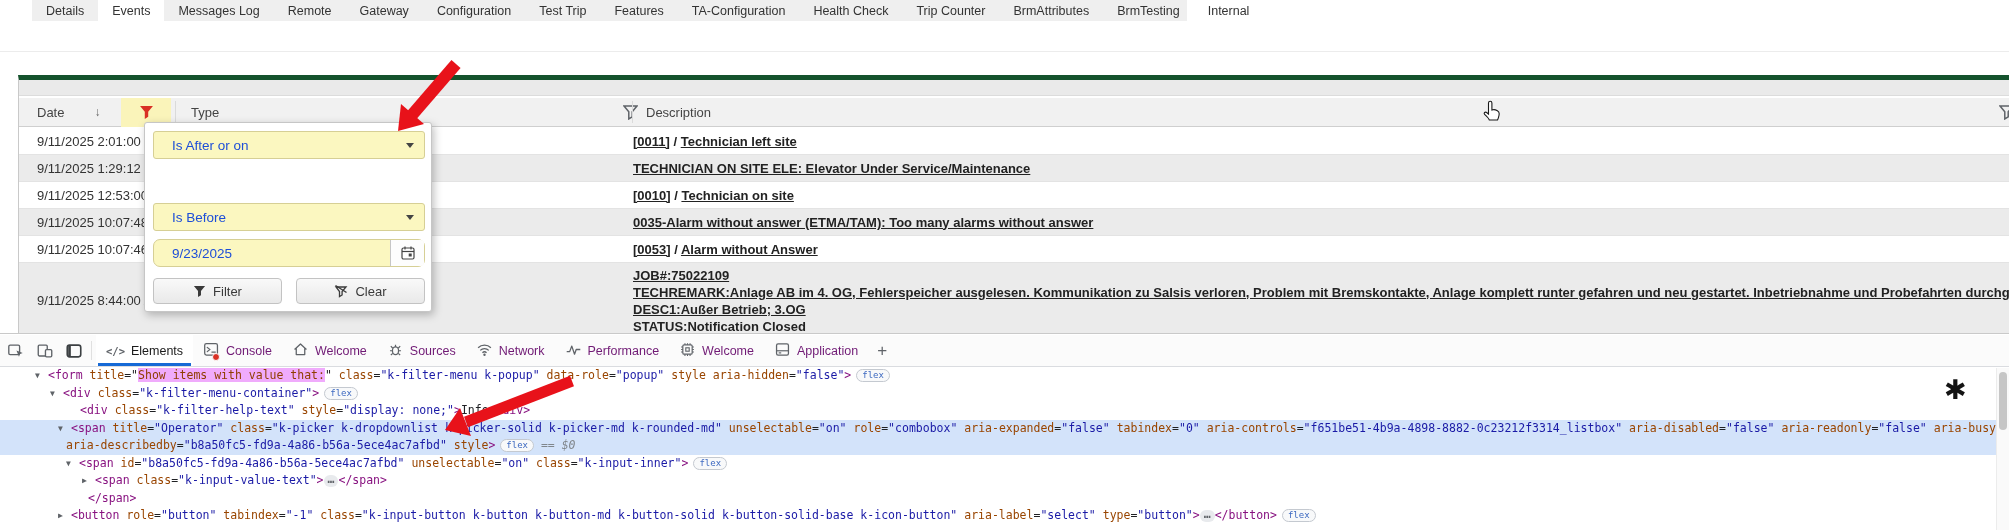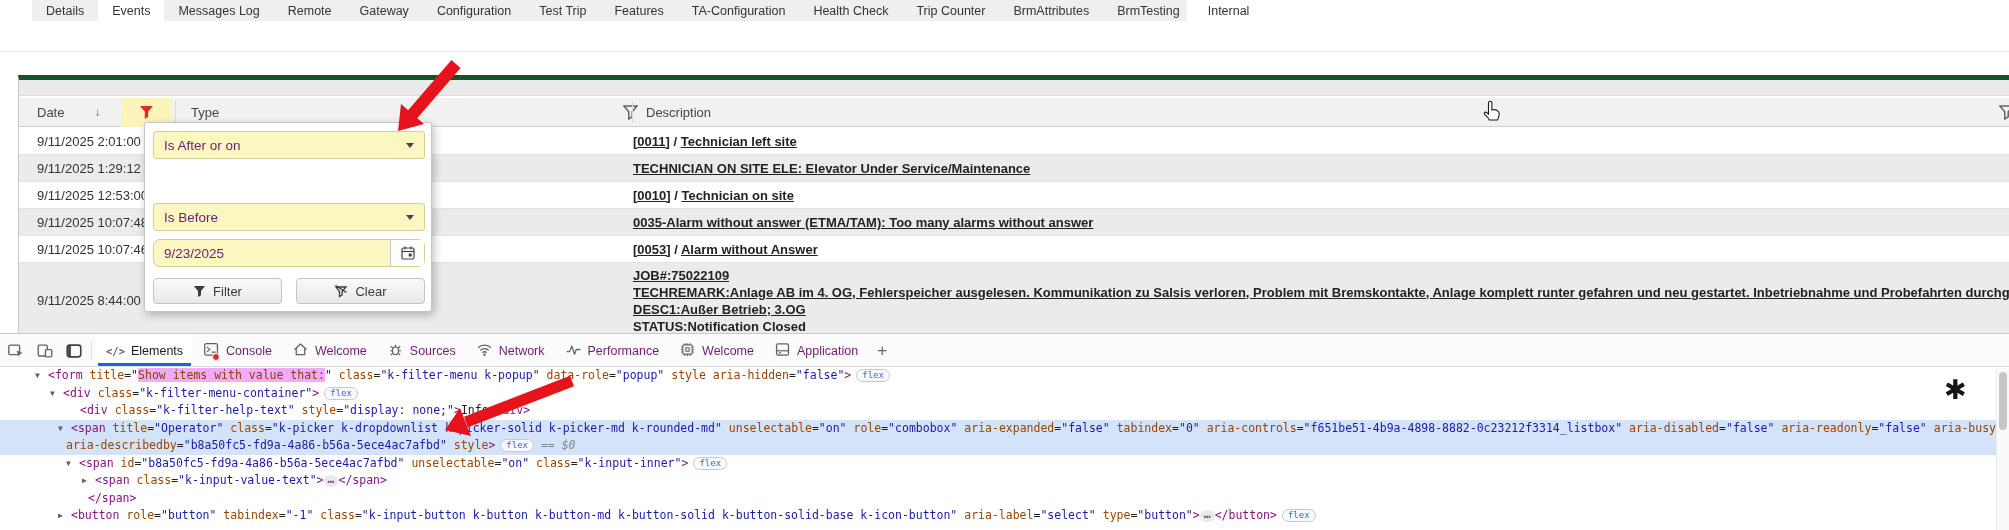--- a/index.html
+++ b/index.html
@@ -37,21 +37,21 @@
   .cell-desc { position:absolute; left:614px; top:0; width:1377px; height:100%;
     display:flex; flex-direction:column; justify-content:center; overflow:hidden; }
   .desc-line { font-size:13px; font-weight:bold; color:#222; white-space:nowrap; line-height:17px; }
   .desc-line .u { text-decoration:underline; }
 
   
   .popup { position:absolute; left:144px; top:122px; width:288px; height:190px; background:#fff;
     border:1px solid #c6c6c6; border-radius:3px; box-shadow:2px 3px 8px rgba(0,0,0,.25); z-index:5; }
   .ffield { position:absolute; left:8px; width:272px; height:28px; background:#fbf7c0;
     border:1px solid #d6cf95; border-radius:3px; display:flex; align-items:center;
-    font-size:13.5px; color:#701a75; padding-left:10px; }
+    font-size:13.5px; color:#1d4ed8; padding-left:18px; }
   .caret { position:absolute; right:10px; top:11px; width:0; height:0;
     border-left:4.5px solid transparent; border-right:4.5px solid transparent; border-top:5.5px solid #444; }
   .calbtn { position:absolute; right:0; top:0; width:34px; height:26px; background:#fdfdfd;
     border-left:1px solid #c6c6c6; border-radius:0 3px 3px 0; display:flex; align-items:center; justify-content:center; }
   .pbtns { position:absolute; left:8px; top:155px; width:272px; display:flex; gap:14px; }
   .pbtn { flex:1; height:26px; background:linear-gradient(#f9f9f9,#e9e9e9); border:1px solid #c3c3c3;
     border-radius:4px; display:flex; align-items:center; justify-content:center; gap:7px;
     font-size:13px; color:#3a3a3a; cursor:default; }
 
   

